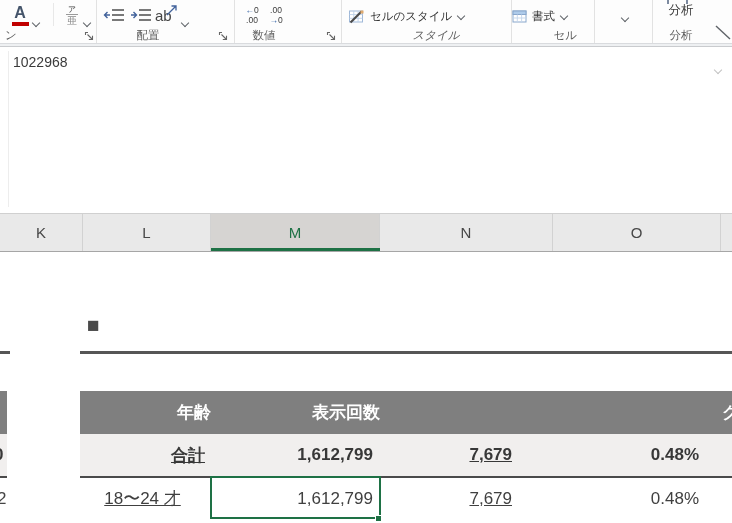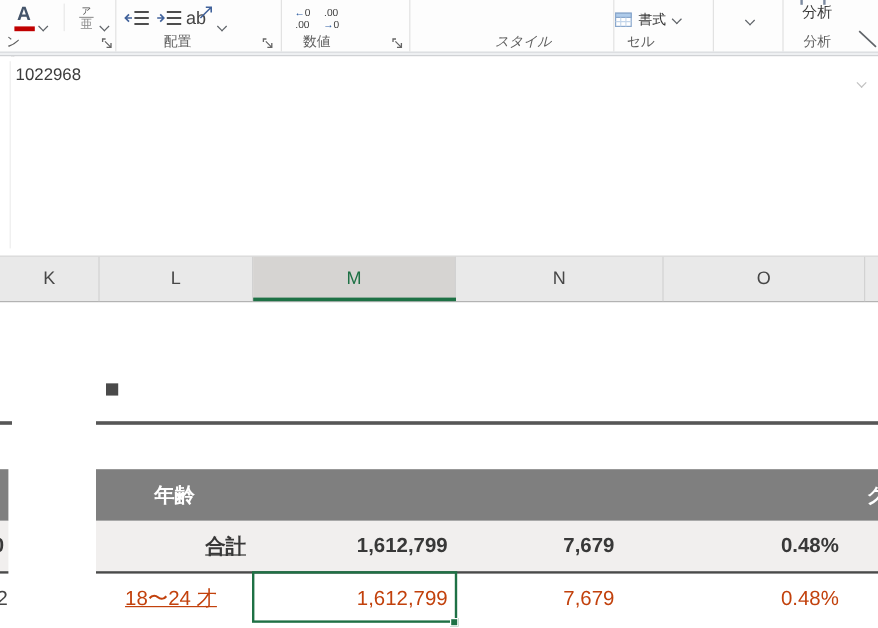--- a/index.html
+++ b/index.html
@@ -51,32 +51,32 @@
   .grid{position:absolute;left:0;top:252px;width:732px;height:271px;background:#fff;}
   .heading{position:absolute;left:87px;top:55px;height:34px;display:flex;align-items:center;gap:6px;
            font-weight:bold;color:#4a4a4a;}
   .heading .marker{font-size:21px;line-height:21px;}
   .heading .txt{font-size:26px;line-height:30px;}
   .rule{position:absolute;top:99px;height:3px;background:#565656;}
   .rule.left{left:0;width:10px;}
   .rule.main{left:80px;width:652px;}
 
   .thead{position:absolute;left:80px;top:139px;width:652px;height:43px;background:#7f7f7f;}
-  .th{position:absolute;top:0;height:43px;line-height:43px;text-align:center;color:#ffffff;font-weight:bold;font-size:17px;}
+  .th{position:absolute;top:0;height:43px;line-height:43px;text-align:right;color:#ffffff;font-weight:bold;font-size:17px;}
   .th.partial{left:642px;width:30px;text-align:left;}
 
   .trow{position:absolute;left:80px;width:652px;}
   .trow.total{top:182px;height:42px;background:#f1efee;font-weight:bold;color:#383838;}
-  .trow.data{top:226px;height:41px;color:#c2410c;}
+  .trow.data{top:226px;height:41px;color:#404040;}
   .td{position:absolute;top:0;height:100%;font-size:17px;text-align:right;box-sizing:border-box;
       display:flex;align-items:center;justify-content:flex-end;}
   .td.center{justify-content:center;}
   .c1{left:0;width:131px;padding-right:6px;text-decoration:underline;}
   .c2{left:131px;width:169px;padding-right:7px;}
-  .c3{left:300px;width:173px;padding-right:41px;}
+  .c3{left:300px;width:173px;padding-right:41px;text-decoration:underline;}
   .c4{left:473px;width:168px;padding-right:22px;}
 
   .total-border{position:absolute;top:224px;height:2px;background:#4a4a4a;}
   .total-border.main{left:80px;width:652px;}
   .total-border.left{left:0;width:7px;}
 
   .lstrip-head{position:absolute;left:0;top:139px;width:7px;height:43px;background:#7f7f7f;}
   .lstrip-total{position:absolute;left:0;top:182px;width:7px;height:42px;background:#f1efee;overflow:hidden;}
   .lstrip-total span{position:absolute;left:-6px;top:0;height:42px;line-height:42px;font-size:17px;font-weight:bold;color:#383838;}
   .lstrip-row{position:absolute;left:0;top:226px;width:7px;height:41px;overflow:hidden;}
@@ -140,33 +140,43 @@
       <div>.00</div>
       <div><span class="blu">→</span><span>0</span></div>
     </div>
     <div class="grouplabel" style="left:238px;width:52px;">数値</div>
     <svg class="launcher" style="left:326px;top:31px;" viewBox="0 0 11 11">
       <path d="M1.5 4 V1.5 H4" fill="none" stroke="#666" stroke-width="1.1"></path>
       <path d="M3.5 3.5 L8.5 8.5 M8.5 4.8 V8.5 H4.8" fill="none" stroke="#666" stroke-width="1.1"></path>
     </svg>
     <div class="vsep" style="left:341px;"></div>
 
+    <div class="txtbtn" style="left:348px;top:6px;">
+      <svg width="17" height="17" viewBox="0 0 17 17">
+        <rect x="1.5" y="3" width="13" height="11" fill="#fff" stroke="#9fb8d8" stroke-width="1"></rect>
+        <path d="M5.8 3 V14 M10.1 3 V14 M1.5 6.6 H14.5 M1.5 10.3 H14.5" stroke="#bcd0e8" stroke-width="0.9"></path>
+        <path d="M2.5 14.5 L13.5 3.5" stroke="#4a4a4a" stroke-width="2.2"></path>
+        <rect x="12.5" y="2.5" width="3" height="3" fill="#e0a96d"></rect>
+      </svg>
+      <span>セルのスタイル</span>
+      <span class="chev"></span>
+    </div>
     <div class="grouplabel" style="left:406px;width:60px;font-style:italic;">スタイル</div>
     <div class="vsep" style="left:511px;"></div>
 
     <div class="txtbtn" style="left:512px;top:6px;">
       <svg width="15" height="15" viewBox="0 0 15 15">
         <rect x="1" y="2" width="13" height="11" fill="#fff" stroke="#89a7cc" stroke-width="1"></rect>
         <rect x="1" y="2" width="13" height="3.5" fill="#aecbea" stroke="#89a7cc" stroke-width="1"></rect>
         <path d="M5.3 5.5 V13 M9.6 5.5 V13 M1 9 H14" stroke="#c3d5ea" stroke-width="0.9"></path>
       </svg>
       <span>書式</span>
       <span class="chev"></span>
     </div>
-    <div class="grouplabel" style="left:509px;width:50px;">セル</div>
+    <div class="grouplabel" style="left:527px;width:50px;text-align:right;">セル</div>
     <div class="vsep" style="left:594px;"></div>
 
     <span class="chev-wrap" style="left:622px;top:7px;"><span class="chev"></span></span>
     <div class="vsep" style="left:652px;"></div>
 
     <div class="analyze-tick" style="left:667px;"></div>
     <div class="analyze-tick" style="left:686px;"></div>
     <div class="btn-analyze">分析</div>
     <div class="grouplabel" style="left:662px;width:38px;">分析</div>
 
@@ -203,20 +213,21 @@
     <div class="lstrip-total">
       <span>0</span>
     </div>
     <div class="lstrip-row">
       <span>2</span>
     </div>
     <div class="total-border left"></div>
 
     <div class="thead">
       <div class="th" style="left:0;width:131px;">年齢</div>
+      <div class="th" style="left:131px;width:169px;">表示回数</div>
       <div class="th partial">ク</div>
     </div>
 
     <div class="trow total">
       <div class="td c1">合計</div>
       <div class="td c2">1,612,799</div>
       <div class="td c3">7,679</div>
       <div class="td c4">0.48%</div>
     </div>
     <div class="total-border main"></div>

